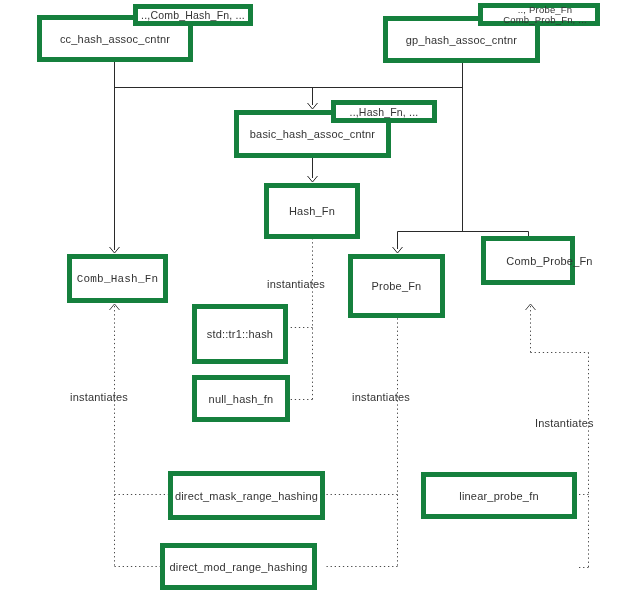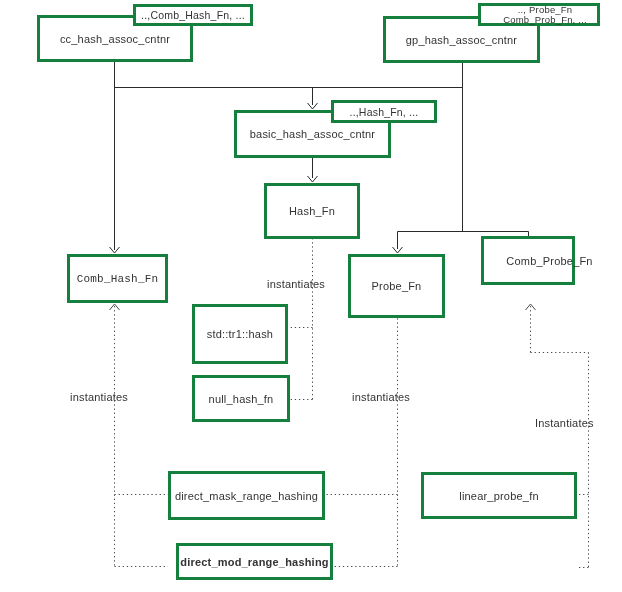--- a/index.html
+++ b/index.html
@@ -18,21 +18,21 @@
   }
   .connectors {
     position: absolute;
     left: 0;
     top: 0;
     z-index: 1;
   }
   .node {
     position: absolute;
     box-sizing: border-box;
-    border: 3px solid #15803d;
+    border: 5px solid #15803d;
     background: #ffffff;
     display: flex;
     align-items: center;
     justify-content: center;
     text-align: center;
     font-size: 11px;
     letter-spacing: 0.2px;
     z-index: 2;
   }
   .param {
@@ -123,21 +123,21 @@
   <div class="node" style="left:348px; top:254px; width:97px; height:64px;">Probe_Fn</div>
 
   <div class="node" style="left:481px; top:236px; width:94px; height:49px;padding-left:43px;">Comb_Probe_Fn</div>
 
   <div class="node" style="left:192px; top:304px; width:96px; height:60px;">std::tr1::hash</div>
 
   <div class="node" style="left:192px; top:375px; width:98px; height:47px;">null_hash_fn</div>
 
   <div class="node" style="left:168px; top:471px; width:157px; height:49px;">direct_mask_range_hashing</div>
 
-  <div class="node" style="left:176px; top:543px; width:157px; height:37px;font-weight:bold;">direct_mod_range_hashing</div>
+  <div class="node" style="left:160px; top:543px; width:157px; height:47px;">direct_mod_range_hashing</div>
 
   <div class="node" style="left:421px; top:472px; width:156px; height:47px;">linear_probe_fn</div>
 
 
   <div class="node param" style="left:133px; top:4px; width:120px; height:22px;">..,Comb_Hash_Fn, ...</div>
 
   <div class="node param two-line" style="left:478px; top:3px; width:122px; height:23px;padding-left:12px;">
     <span>.., Probe_Fn</span>
     <span>Comb_Prob_Fn, ...</span>
   </div>

